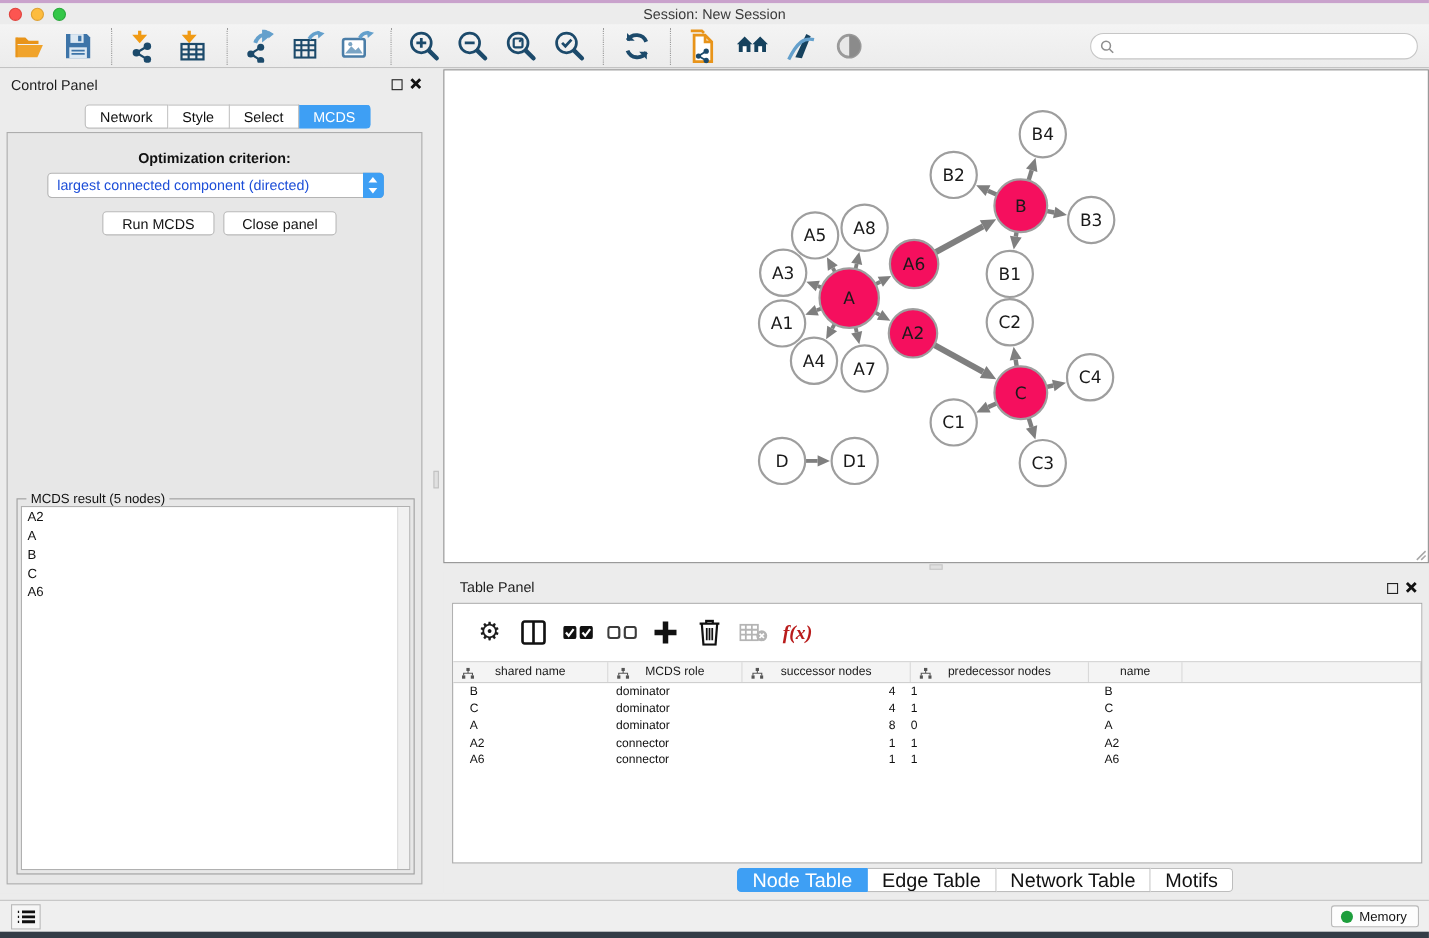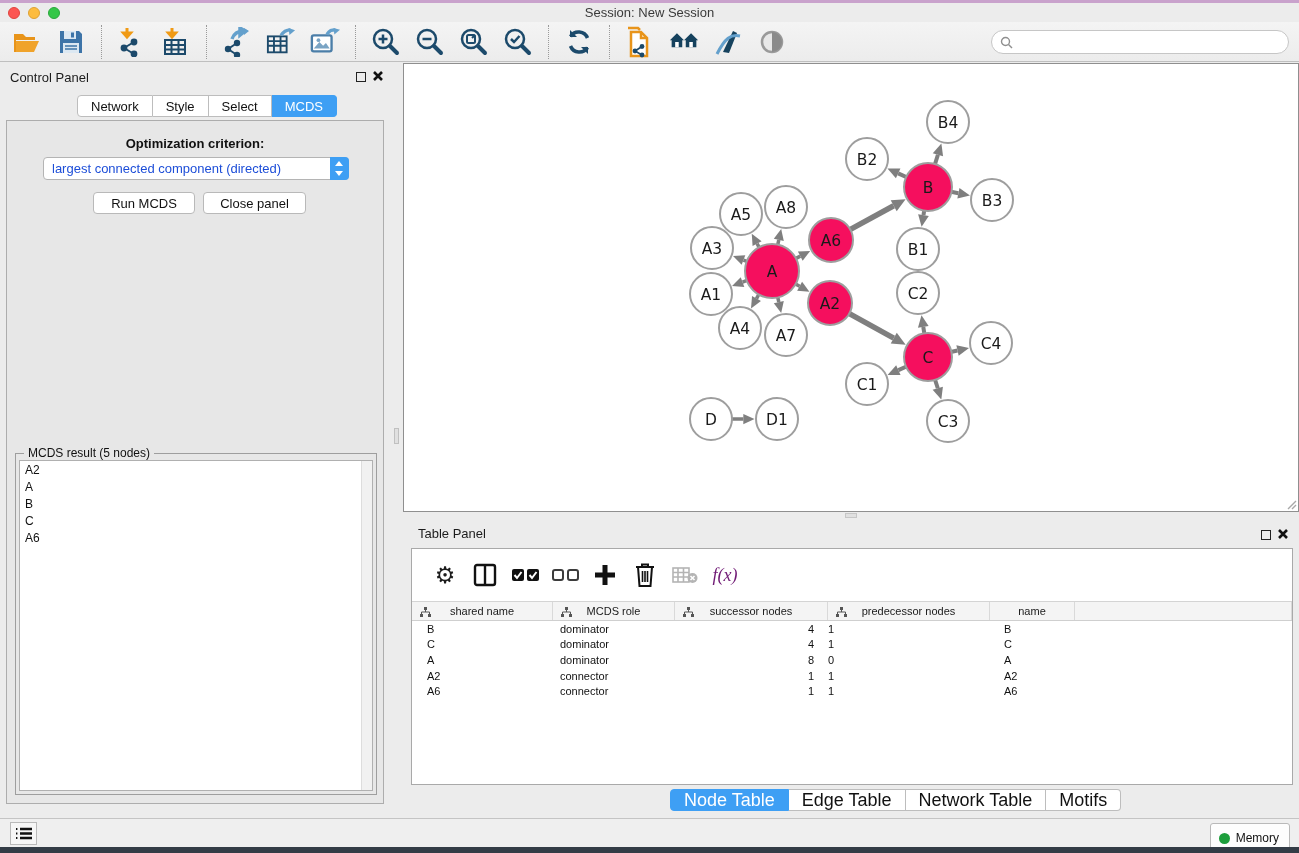--- a/index.html
+++ b/index.html
@@ -66,40 +66,40 @@
   .resize-grip { position:absolute; right:1px; bottom:1px; width:12px; height:12px; }
 
   
   .table-panel { position:absolute; left:403px; top:520px; width:896px; height:292px; background:#ececec; }
   .tp-header { position:absolute; left:15px; top:6px; font-size:13px; color:#1c1c1c; }
   .tp-float { right:28px; } .tp-close { right:10px; }
   .tp-inner { position:absolute; left:8px; top:28px; width:882px; height:237px; background:#fff; border:1px solid #a9a9a9; }
   .tp-toolbar { position:absolute; left:0; top:0; right:0; height:52px; display:flex; align-items:center; padding-left:18px; background:#fff; }
   .tpicon { width:30px; height:30px; display:flex; align-items:center; justify-content:center; margin-right:10px; }
   .tp-gear { font-size:23px; color:#1c1c1c; line-height:1; font-family:"DejaVu Sans",sans-serif; }
-  .tp-fx { font-family:"Liberation Serif",serif; font-style:italic; font-size:18px; color:#701a75; }
+  .tp-fx { font-family:"Liberation Serif",serif; font-style:italic; font-size:18px; color:#b91c1c;font-weight:bold; }
   .tbl { position:absolute; left:0; top:52px; right:0; bottom:0; overflow:hidden; }
   .tbl-head { display:flex; height:20px; background:#f4f4f4; border-top:1px solid #d4d4d4; border-bottom:1px solid #cfcfcf; }
   .th { position:relative; display:flex; align-items:center; justify-content:center; font-size:11px; color:#1a1a1a; border-right:1px solid #d9d9d9; }
   .th .tree-ic { position:absolute; left:8px; top:5px; }
   .tr { display:flex; height:15.6px; align-items:center; }
   .td { font-size:11px; color:#111; white-space:nowrap; overflow:hidden; }
   .c0 { width:141px; padding-left:15px; }
   .c1 { width:122px; padding-left:7px; }
   .c2 { width:153px; text-align:right; padding-right:14px; }
   .c3 { width:162px; text-align:left; padding-right:6px; }
   .c4 { width:85px;  padding-left:14px; }
   .cf { flex:1; }
   .tp-tabs { left:267px; top:269px; }
   .tp-tabs .seg-tab { font-size:18px; }
 
   
   .statusbar { position:absolute; left:0; top:818px; width:100%; height:29px; background:#efefef; border-top:1px solid #c4c4c4; }
   .sb-listbtn { position:absolute; left:10px; top:3px; width:27px; height:23px; background:#f6f6f6; border:1px solid #b9b9b9; display:flex; align-items:center; justify-content:center; }
-  .sb-memory { position:absolute; right:9px; top:4px; height:30px; background:#fdfdfd; border:1px solid #b9b9b9; border-radius:3px; display:flex; align-items:center; padding:0 10px 0 8px; font-size:12px; color:#111; }
+  .sb-memory { position:absolute; right:9px; top:4px; height:20px; background:#fdfdfd; border:1px solid #b9b9b9; border-radius:3px; display:flex; align-items:center; padding:0 10px 0 8px; font-size:12px; color:#111; }
   .mem-dot { width:11px; height:11px; border-radius:50%; background:#1d9e3c; margin-right:6px; }
   .desktop-bottom { position:absolute; left:0; top:847px; width:100%; height:6px; background:#333c46; }
 
   svg { display:block; }
 </style>
 </head>
 <body>
 
 <div class="screen">
 

